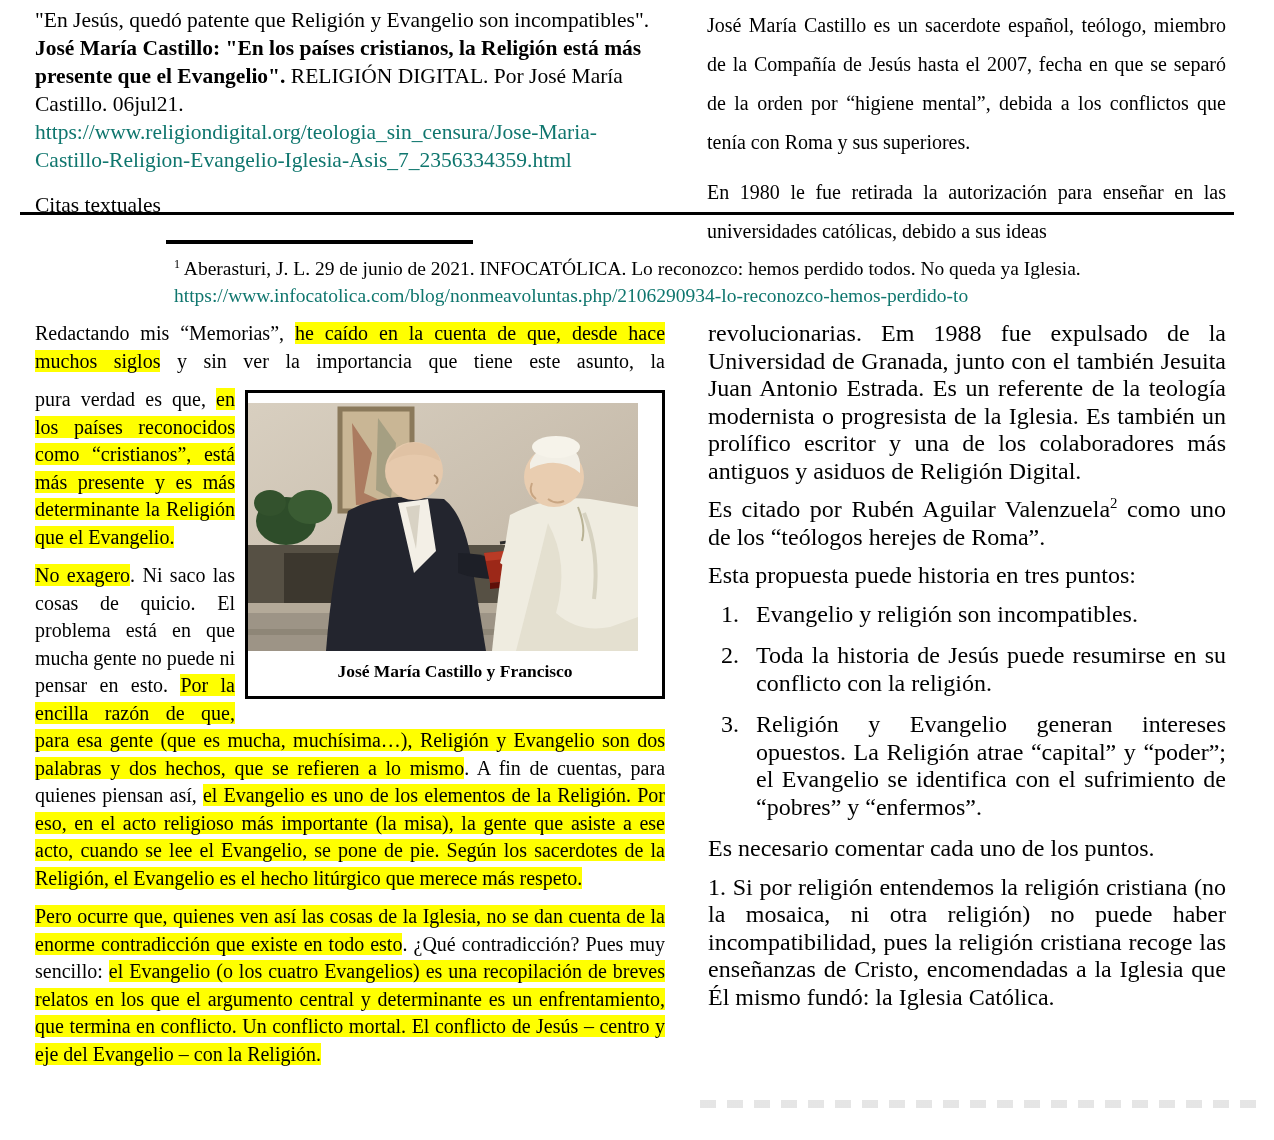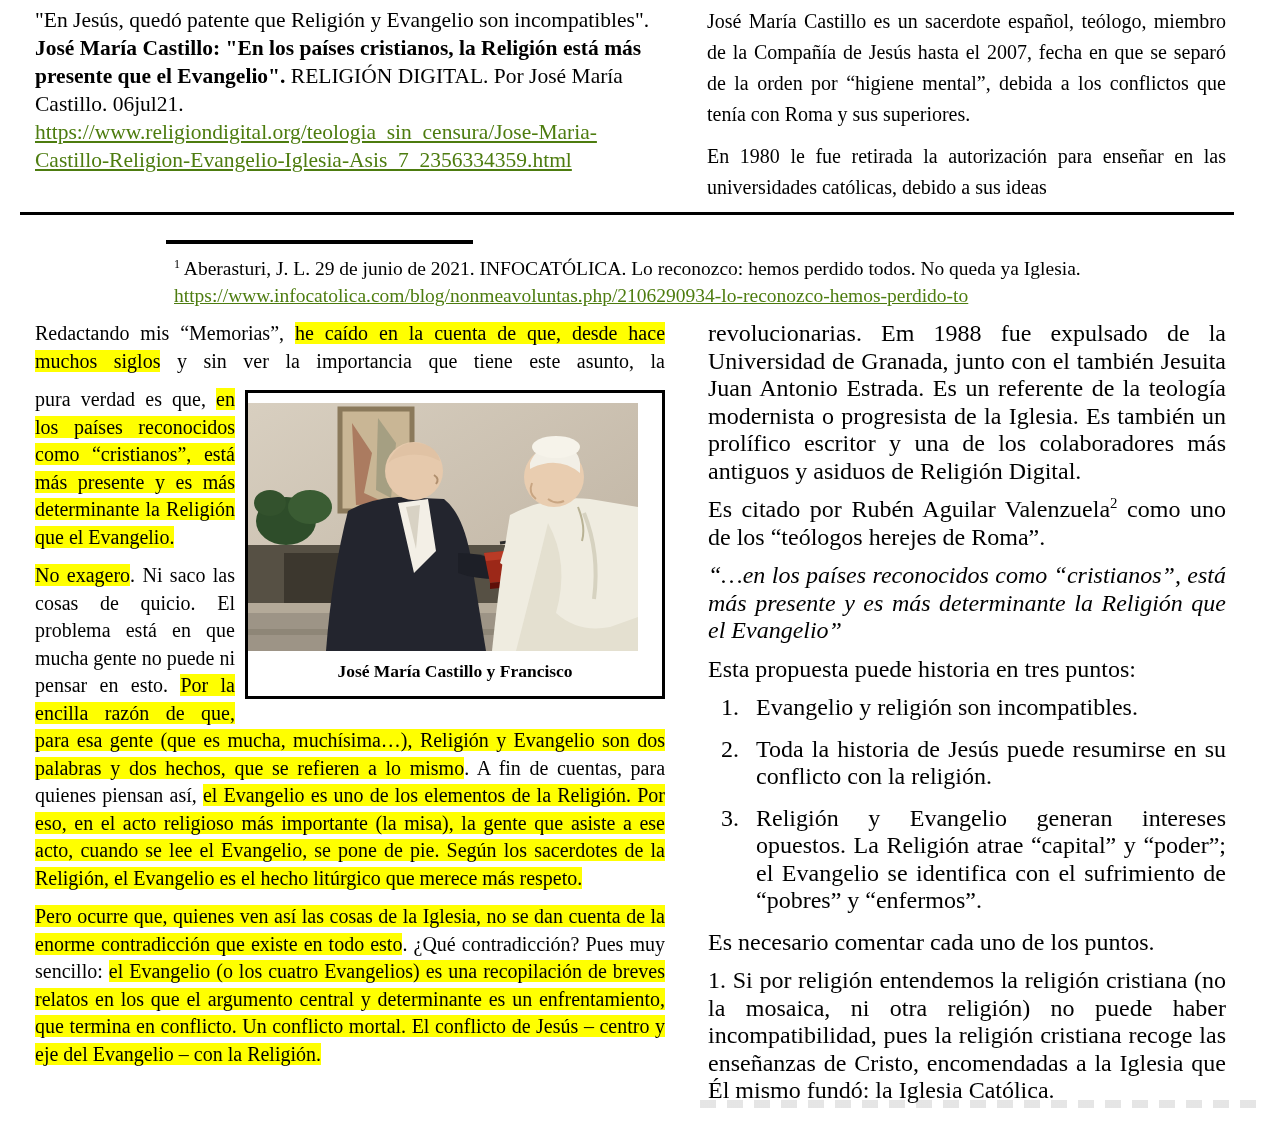--- a/index.html
+++ b/index.html
@@ -5,31 +5,31 @@
   html,body{margin:0;padding:0}
   body{
     width:1274px;height:1140px;background:#ffffff;color:#000;
     font-family:"Liberation Serif","DejaVu Serif",serif;
     position:relative;overflow:hidden;
   }
   .abs{position:absolute}
   
   .hl{background:#ffff00}
   .b{font-weight:700}
-  .link{color:#4d7c0f;text-decoration:underline;overflow-wrap:anywhere;cursor:pointer}
+  .link{color:#0f766e;overflow-wrap:anywhere;cursor:pointer}
   .sup{vertical-align:super;font-size:0.62em;line-height:0}
 
   p{margin:0 0 11px;text-align:justify}
   p:last-child{margin-bottom:0}
 
   .header-left{left:35px;top:6px;width:628px;font-size:21.5px;line-height:28px}
   .header-left p{text-align:left;margin:0}
   .header-left .citas{margin-top:17px}
 
-  .header-right{left:707px;top:6px;width:519px;font-size:20px;line-height:31px}
+  .header-right{left:707px;top:6px;width:519px;font-size:20px;line-height:39px}
 
   .page-sep{left:20px;top:212px;width:1214px;height:3px;background:#000}
   .fn-rule{left:166px;top:240px;width:307px;height:4px;background:#000}
   .footnote{left:170px;top:251px;width:940px;font-size:19.5px;line-height:27px}
   .footnote p{text-align:left;margin:4px}
 
   .col-left{left:35px;top:320px;width:630px;font-size:20px;line-height:27.5px}
   .col-right{left:708px;top:320px;width:518px;font-size:24px;line-height:27.5px}
 
   .p-lead{text-align-last:justify}
@@ -53,20 +53,21 @@
     left:700px;top:1100px;width:556px;height:8px;opacity:.85;
     background:repeating-linear-gradient(90deg,rgba(115,115,115,.22) 0 16px,rgba(115,115,115,0) 16px 27px);
     filter:blur(.5px);
   }
 </style>
 </head>
 <body>
 
 <div class="abs header-left">
   <p><span>"En Jesús, quedó patente que Religión y Evangelio son incompatibles". </span><span class="b">José María Castillo: "En los países cristianos, la Religión está más presente que el Evangelio". </span><span>RELIGIÓN DIGITAL. Por José María Castillo. 06jul21. </span><a class="link">https://www.religiondigital.org/teologia_sin_censura/Jose-Maria-Castillo-Religion-Evangelio-Iglesia-Asis_7_2356334359.html</a></p>
+  <p class="citas">Citas textuales</p>
 </div>
 
 <div class="abs header-right">
   <p>José María Castillo es un sacerdote español, teólogo, miembro de la Compañía de Jesús hasta el 2007, fecha en que se separó de la orden por “higiene mental”, debida a los conflictos que tenía con Roma y sus superiores.</p>
   <p>En 1980 le fue retirada la autorización para enseñar en las universidades católicas, debido a sus ideas</p>
 </div>
 
 <div class="abs page-sep"></div>
 <div class="abs fn-rule"></div>
 <div class="abs footnote">
@@ -135,21 +136,20 @@
     <p><span>pura verdad es que, </span><span class="hl">en los países reconocidos como “cristianos”, está más presente y es más determinante la Religión que el Evangelio.</span></p>
     <p><span class="hl">No exagero</span><span>. Ni saco las cosas de quicio. El problema está en que mucha gente no puede ni pensar en esto. </span><span class="hl">Por la encilla razón de que, para esa gente (que es mucha, muchísima…), Religión y Evangelio son dos palabras y dos hechos, que se refieren a lo mismo</span><span>. A fin de cuentas, para quienes piensan así, </span><span class="hl">el Evangelio es uno de los elementos de la Religión. Por eso, en el acto religioso más importante (la misa), la gente que asiste a ese acto, cuando se lee el Evangelio, se pone de pie. Según los sacerdotes de la Religión, el Evangelio es el hecho litúrgico que merece más respeto.</span></p>
     <p><span class="hl">Pero ocurre que, quienes ven así las cosas de la Iglesia, no se dan cuenta de la enorme contradicción que existe en todo esto</span><span>. ¿Qué contradicción? Pues muy sencillo: </span><span class="hl">el Evangelio (o los cuatro Evangelios) es una recopilación de breves relatos en los que el argumento central y determinante es un enfrentamiento, que termina en conflicto. Un conflicto mortal. El conflicto de Jesús – centro y eje del Evangelio – con la Religión.</span></p>
     <div class="clear"></div>
   </div>
 </div>
 
 <div class="abs col-right">
   <p>revolucionarias. Em 1988 fue expulsado de la Universidad de Granada, junto con el también Jesuita Juan Antonio Estrada. Es un referente de la teología modernista o progresista de la Iglesia. Es también un prolífico escritor y una de los colaboradores más antiguos y asiduos de Religión Digital.</p>
   <p><span>Es citado por Rubén Aguilar Valenzuela</span><span class="sup">2</span><span> como uno de los “teólogos herejes de Roma”.</span></p>
-  <p class="quote">“…en los países reconocidos como “cristianos”, está más presente y es más determinante la Religión que el Evangelio”</p>
   <p>Esta propuesta puede historia en tres puntos:</p>
 
   <ol class="points">
     <li>
       <span class="num">1.</span>
       <span class="itext">Evangelio y religión son incompatibles.</span>
     </li>
     <li>
       <span class="num">2.</span>
       <span class="itext">Toda la historia de Jesús puede resumirse en su conflicto con la religión.</span>

